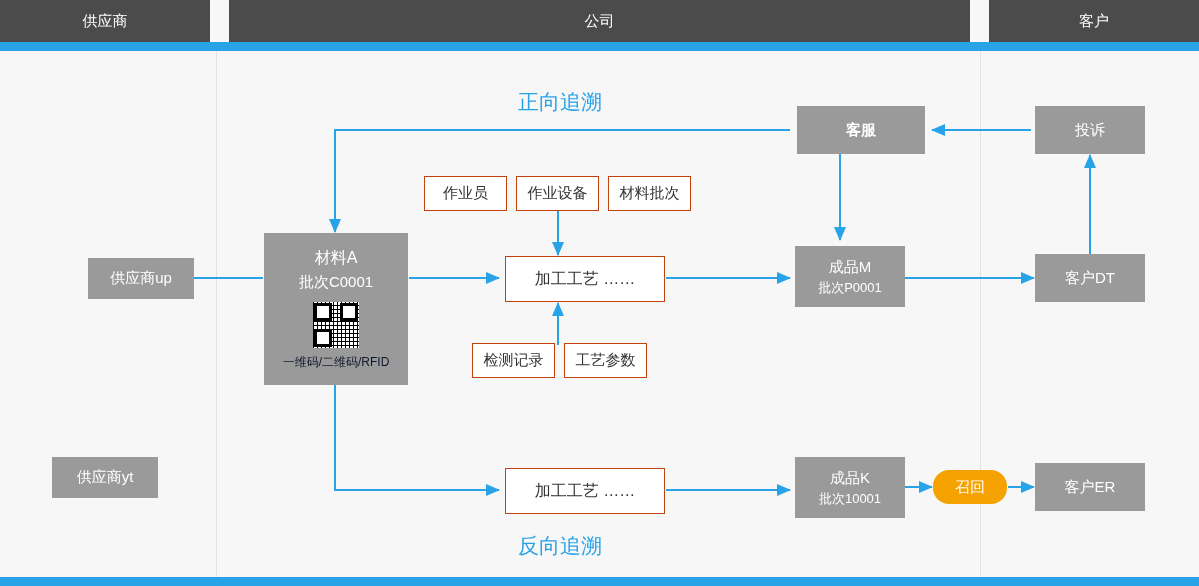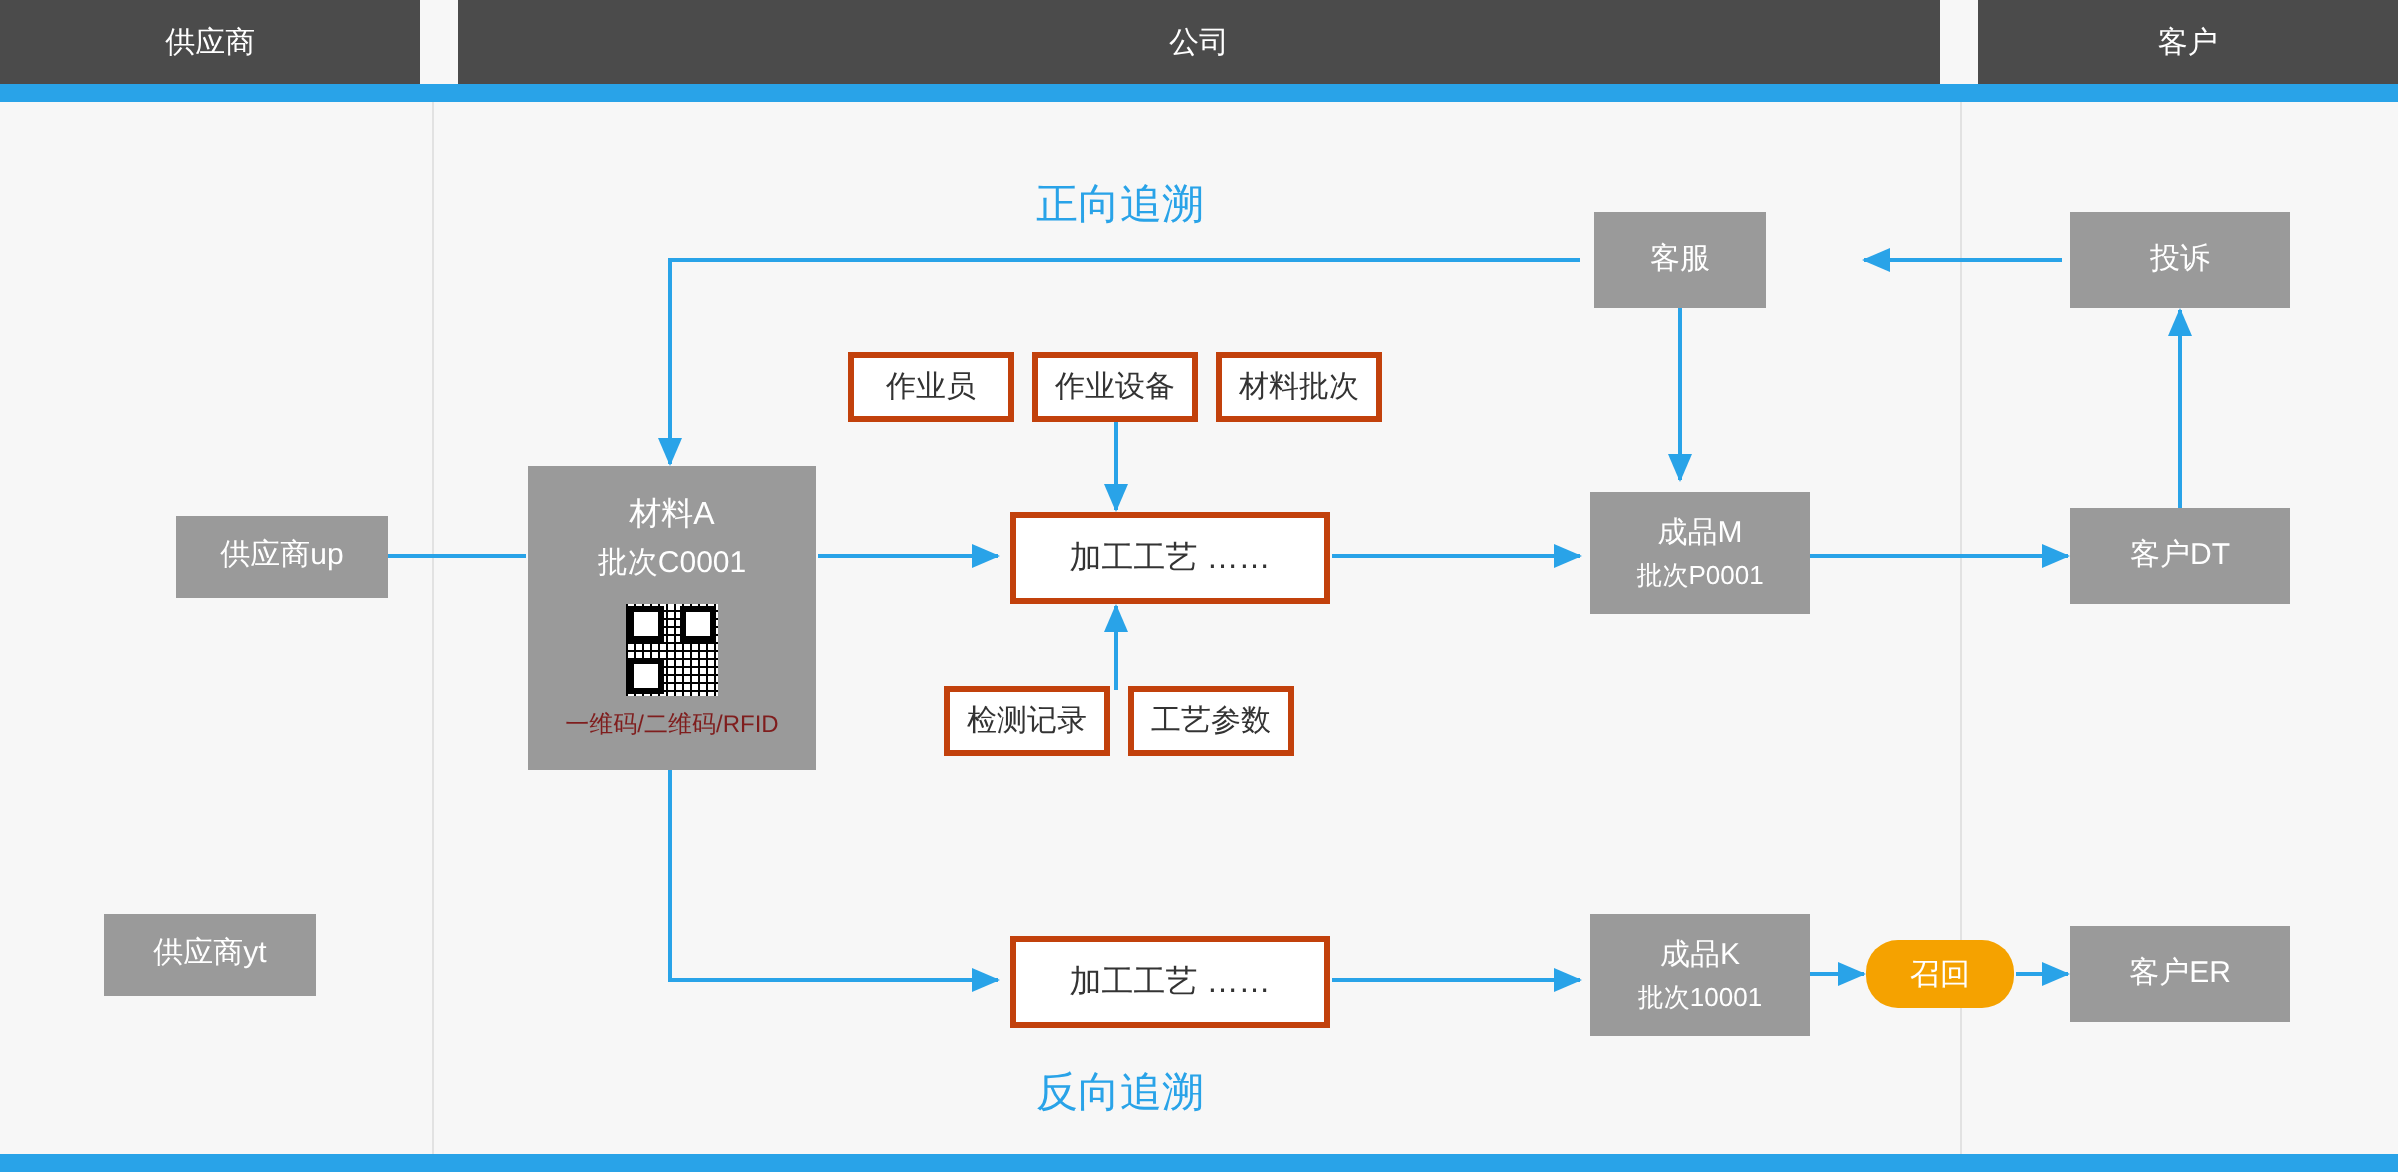--- a/index.html
+++ b/index.html
@@ -100,21 +100,21 @@
     line-height: 1.5;
     text-align: center;
     box-sizing: border-box;
   }
   .gbox .sub {
     font-size: 13px;
   }
   .wbox {
     position: absolute;
     background: #ffffff;
-    border: 3px solid #c2410c;
+    border: 1px solid #c2410c;
     color: #333333;
     display: flex;
     align-items: center;
     justify-content: center;
     font-size: 15px;
     box-sizing: border-box;
   }
   .wbox.big {
     font-size: 16px;
   }
@@ -127,21 +127,21 @@
     box-sizing: border-box;
     display: flex;
     flex-direction: column;
     align-items: center;
     padding-top: 13px;
   }
   .matcard .m-title { font-size: 16px; line-height: 24px; }
   .matcard .m-sub { font-size: 15px; line-height: 24px; }
   .matcard .m-foot {
     font-size: 12px;
-    color: #7f1d1d;
+    color: #0f172a;
     margin-top: 6px;
   }
   .qr {
     width: 46px;
     height: 46px;
     margin-top: 8px;
     background-color: #ffffff;
     background-image:
       linear-gradient(90deg, #000 1px, transparent 1px),
       linear-gradient(0deg, #000 1px, transparent 1px);
@@ -288,21 +288,21 @@
   </div>
   <div class="wbox" style="left:564px; top:343px; width:83px; height:35px;">
     <span>工艺参数</span>
   </div>
 
   <div class="gbox" style="left:795px; top:246px; width:110px; height:61px;">
     <span>成品M</span>
     <span class="sub">批次P0001</span>
   </div>
 
-  <div class="gbox" style="left:797px; top:106px; width:86px; height:48px;">
+  <div class="gbox" style="left:797px; top:106px; width:128px; height:48px;font-weight:bold;">
     <span>客服</span>
   </div>
   <div class="gbox" style="left:1035px; top:106px; width:110px; height:48px;">
     <span>投诉</span>
   </div>
   <div class="gbox" style="left:1035px; top:254px; width:110px; height:48px;">
     <span>客户DT</span>
   </div>
 
   <div class="wbox big" style="left:505px; top:468px; width:160px; height:46px;">

